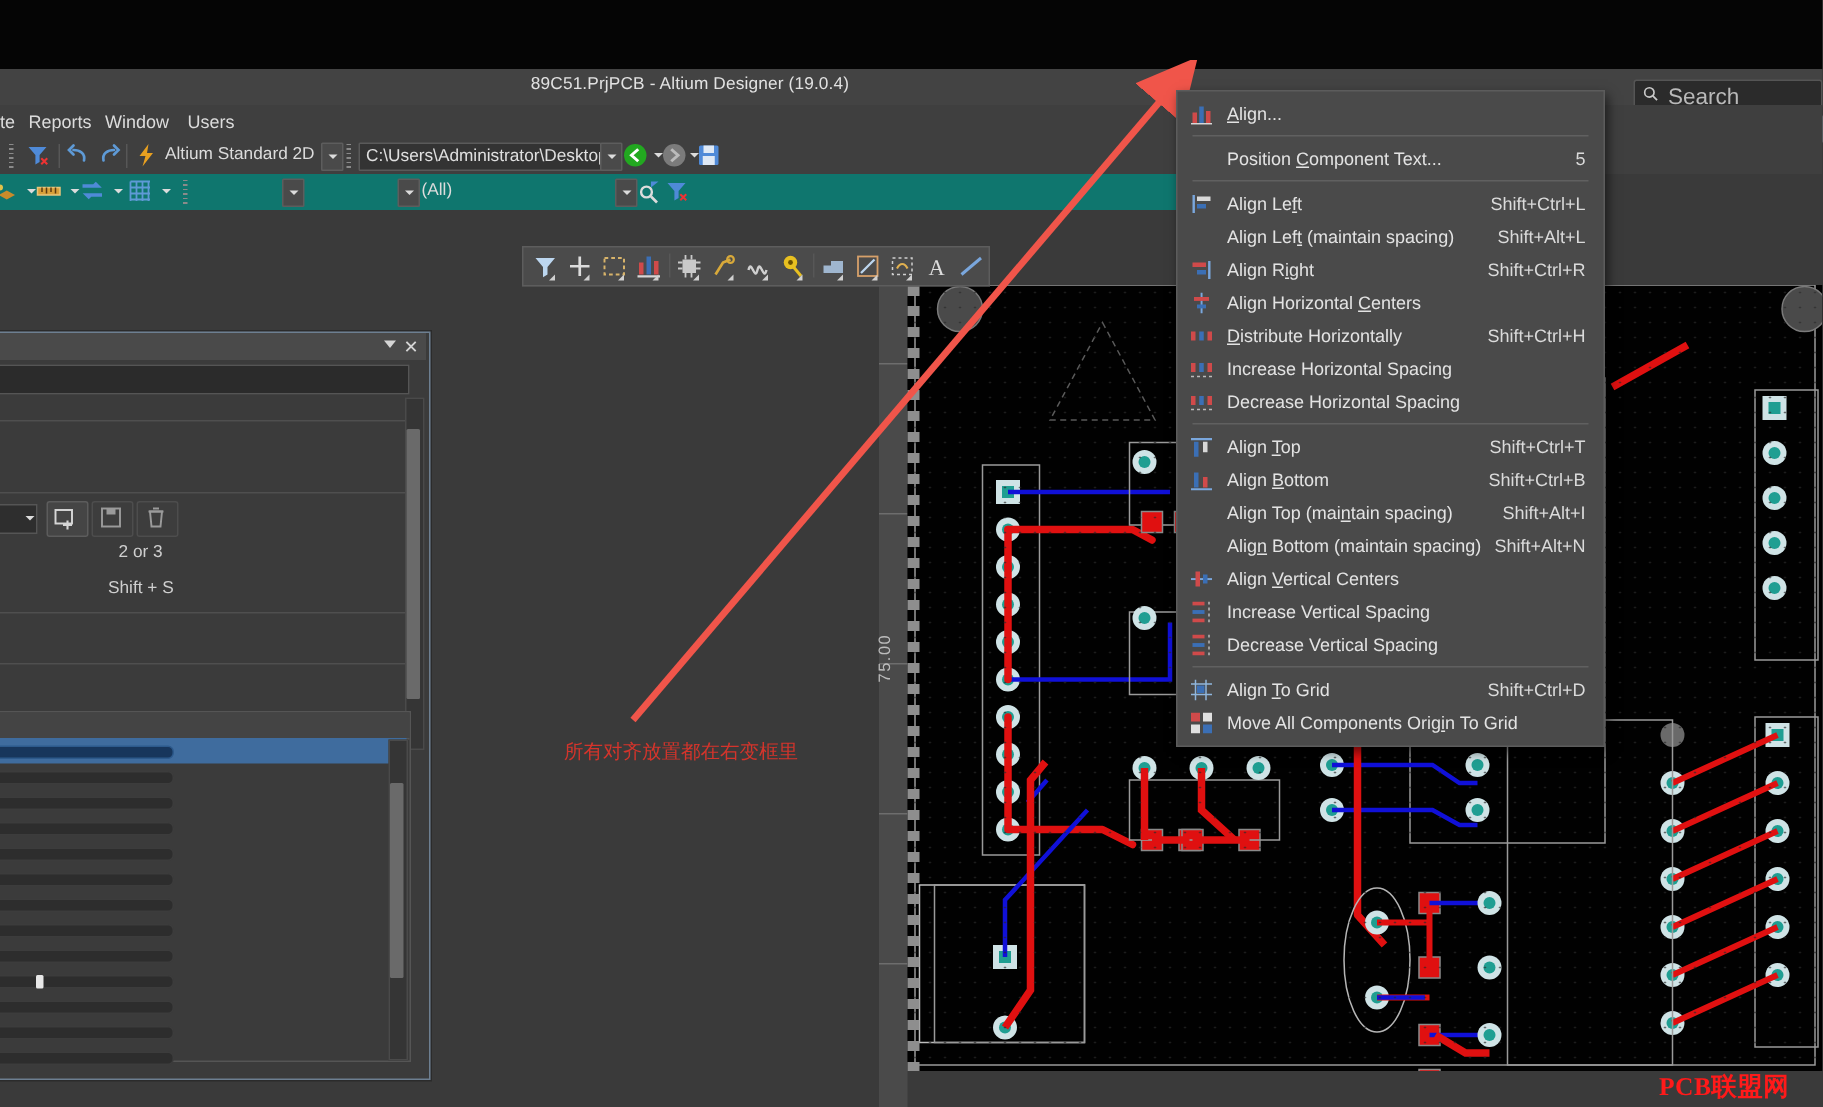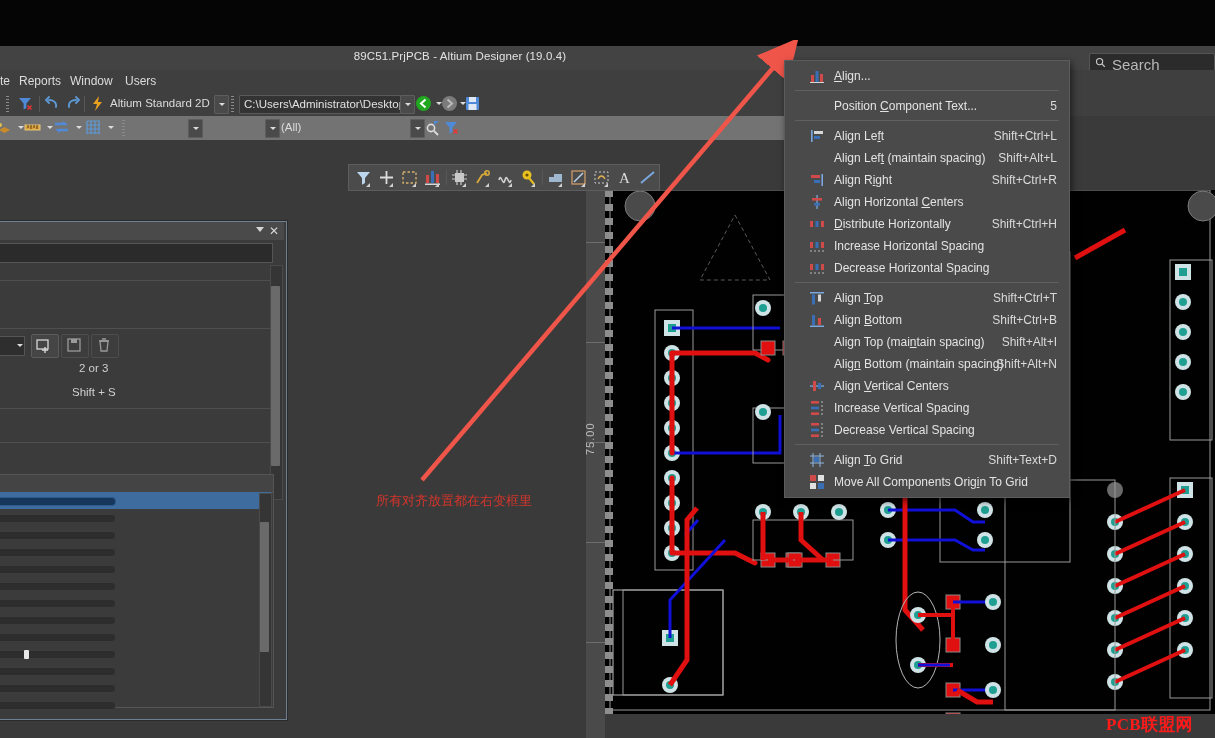--- a/index.html
+++ b/index.html
@@ -19,21 +19,21 @@
   .titlebar{position:absolute;left:0;top:46px;width:1215px;height:24px;background:#434343;}
   .titlebar .title{position:absolute;left:0;top:4px;width:920px;text-align:center;
      font-size:11.5px;color:#e2e2e2;letter-spacing:.1px;}
 
   
   .menubar{position:absolute;left:0;top:70px;width:1215px;height:22px;background:#3f3f3f;}
   .menubar .mi{position:absolute;top:4px;font-size:12px;color:#dcdcdc;}
 
   
   .toolbar1{position:absolute;left:0;top:92px;width:1215px;height:24px;background:#3f3f3f;}
-  .toolbar2{position:absolute;left:0;top:116px;width:1010px;height:24px;background:#737373;text-decoration:underline;}
+  .toolbar2{position:absolute;left:0;top:116px;width:1010px;height:24px;background:#0f766e;text-decoration:underline;}
   .tb-sep{position:absolute;top:4px;width:1px;height:16px;background:#575757;}
   .tb-txt{position:absolute;top:5px;font-size:11.5px;color:#dcdcdc;white-space:nowrap;}
   .combo{position:absolute;top:3px;height:17px;border:1px solid #5a5a5a;background:#333;border-radius:1px;}
   .combo .cv{position:absolute;left:4px;top:2px;font-size:11.5px;color:#e0e0e0;white-space:nowrap;overflow:hidden;}
   .dd{position:absolute;top:3px;width:13px;height:17px;background:#4a4a4a;border:1px solid #5d5d5d;border-radius:1px;}
   .dd:after{content:"";position:absolute;left:4px;top:7px;border-left:3px solid transparent;border-right:3px solid transparent;border-top:3px solid #dcdcdc;}
   .ico{position:absolute;top:3px;width:17px;height:17px;}
   .dots{position:absolute;top:4px;width:3px;height:16px;
      background:repeating-linear-gradient(to bottom,#8a8a8a 0 1px,transparent 1px 3px);}
 
@@ -86,21 +86,21 @@
   .gutter{position:absolute;left:596px;top:190px;width:9px;height:524px;background:#2f2f2f;}
 
   
   .pcbbar{position:absolute;left:348px;top:164px;width:310px;height:25px;background:#4b4b4b;border:1px solid #5d5d5d;}
   .pcbbar .pi{position:absolute;top:4px;width:17px;height:17px;}
   .pcbbar .pcorner{position:absolute;top:18px;width:0;height:0;border-left:4px solid transparent;border-bottom:4px solid #d0d0d0;}
 
   
   .ctxmenu{position:absolute;left:784px;top:60px;width:284px;background:#4a4a4a;
      border:1px solid #5c5c5c;box-shadow:2px 3px 7px rgba(0,0,0,.55);padding:4px 0 4px 0;}
-  .ctxitem{position:relative;height:22px;line-height:22px;margin-left:16px;}
+  .ctxitem{position:relative;height:22px;line-height:22px;}
   .ctxitem .lab{position:absolute;left:33px;top:0;font-size:12px;color:#e3e3e3;white-space:nowrap;}
   .ctxitem .sc{position:absolute;right:12px;top:0;font-size:12px;color:#dadada;white-space:nowrap;}
   .ctxitem .ci{position:absolute;left:9px;top:4px;width:14px;height:14px;}
   .ctxsep{height:1px;background:#606060;margin:3px 10px 4px 10px;}
 
   
   .arrow-svg{position:absolute;left:400px;top:40px;width:420px;height:460px;pointer-events:none;}
   .anno{position:absolute;left:376px;top:492px;font-size:13px;color:#e2342a;
      font-family:"DejaVu Sans",sans-serif;white-space:nowrap;opacity:.92;}
 
@@ -778,21 +778,21 @@
       </div>
       <div class="ctxsep"></div>
       <div class="ctxitem">
         <svg class="ci" viewBox="0 0 14 14">
           <g stroke="#8fb6dd" stroke-width="1">
             <path d="M3 0v14M10 0v14M0 3h14M0 10h14"></path>
           </g>
           <rect x="4" y="4" width="5" height="5" fill="#3b6fb5"></rect>
         </svg>
         <div class="lab">Align <span class="u">T</span>o Grid</div>
-        <div class="sc">Shift+Text+D</div>
+        <div class="sc">Shift+Ctrl+D</div>
       </div>
       <div class="ctxitem">
         <svg class="ci" viewBox="0 0 14 14">
           <rect x="0" y="0" width="6" height="6" fill="#d04a4a"></rect>
           <rect x="8" y="0" width="6" height="6" fill="#e0e0e0"></rect>
           <rect x="0" y="8" width="6" height="6" fill="#e0e0e0"></rect>
           <rect x="8" y="8" width="6" height="6" fill="#3b6fb5"></rect>
         </svg>
         <div class="lab">Move All Components Orig<span class="u">i</span>n To Grid</div>
       </div>

